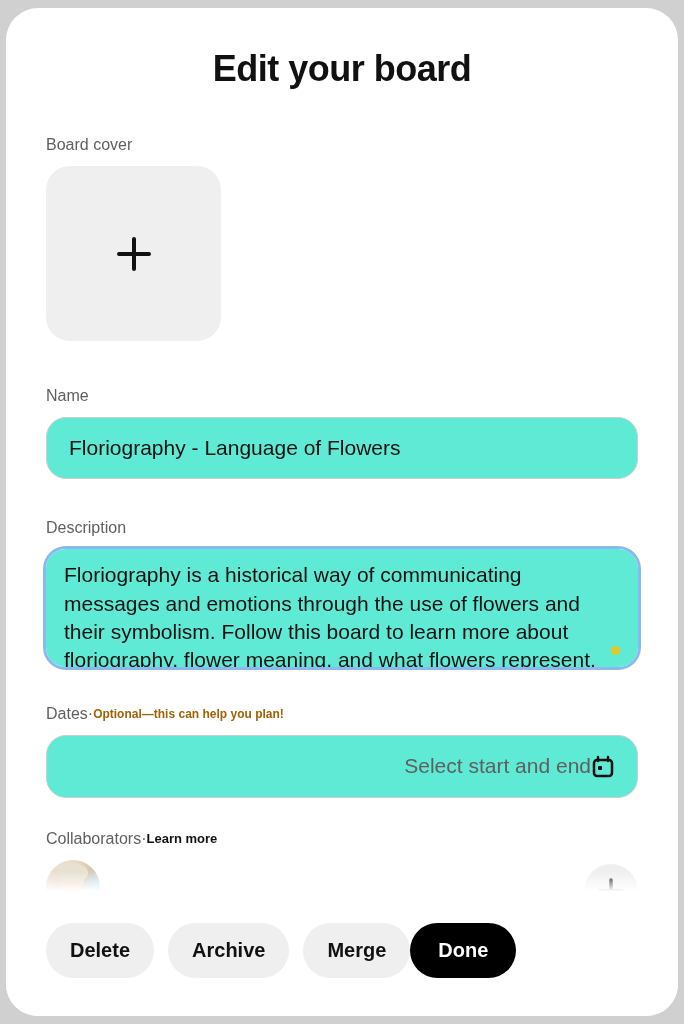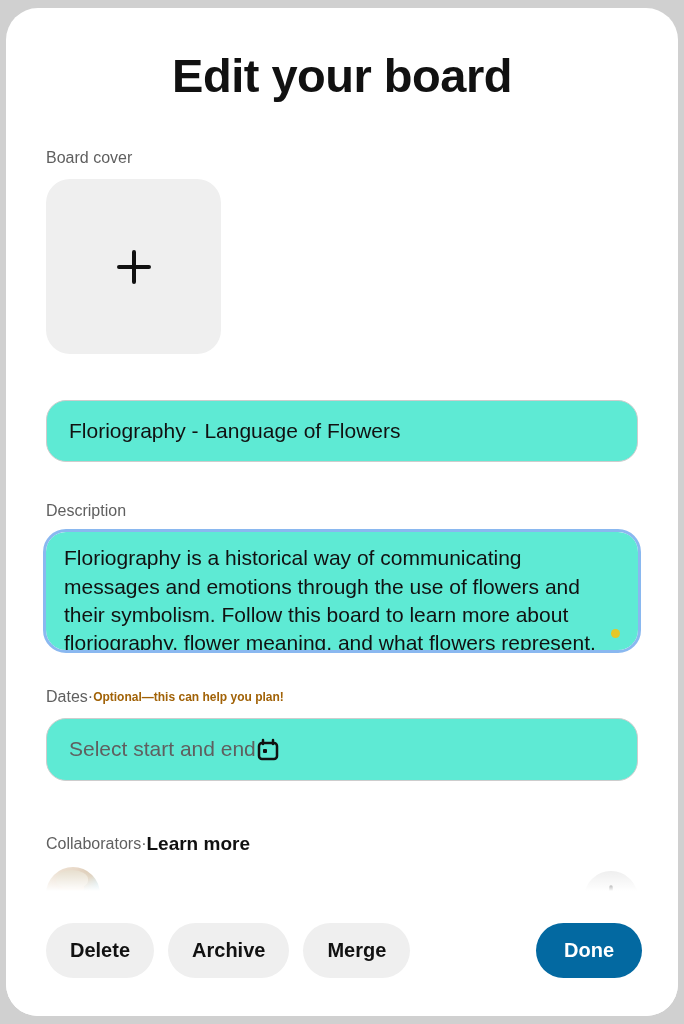--- a/index.html
+++ b/index.html
@@ -19,42 +19,42 @@
       bottom: 8px;
       background: #fff;
       border-radius: 32px;
       padding: 0;
       overflow: hidden;
     }
     .content {
       padding: 40px 40px 0 40px;
     }
     h1 {
-      font-size: 47px;
+      font-size: 36px;
       font-weight: 700;
       text-align: center;
       color: #111;
       margin-bottom: 46px;
       letter-spacing: -0.5px;
     }
     .label {
       font-size: 16px;
       color: #5f5f5f;
       margin-bottom: 12px;
       font-weight: 400;
     }
     .label-row {
       display: flex;
       align-items: center;
       margin-bottom: 12px;
     }
     .label-row .label { margin-bottom: 0; }
     .label-dot { color: #5f5f5f; font-size: 16px; }
     .label-sub { font-size: 12px; color: #a16207; font-weight: 700; }
-    .label-learn { font-size: 19px; color: #111; font-weight: 700; }
+    .label-learn { font-size: 13px; color: #111; font-weight: 700; }
     .cover-add {
       width: 175px;
       height: 175px;
       background: #efefef;
       border-radius: 24px;
       display: flex;
       align-items: center;
       justify-content: center;
       margin-bottom: 46px;
       cursor: pointer;
@@ -91,22 +91,22 @@
       right: 18px;
       bottom: 16px;
       width: 9px;
       height: 9px;
       background: #e5c727;
       border-radius: 50%;
     }
     .dates-field {
       display: flex;
       align-items: center;
-      justify-content: flex-start;
-      margin-bottom: 52px;
+      justify-content: flex-end;
+      margin-bottom: 32px;
       cursor: pointer;
     }
     .dates-placeholder {
       color: #5f5f5f;
       font-size: 21px;
     }
     .collaborators-row {
       display: flex;
       align-items: center;
       justify-content: space-between;
@@ -150,24 +150,24 @@
       cursor: pointer;
       position: relative;
       top: 4px;
     }
     .footer {
       position: absolute;
       bottom: 0;
       left: 0;
       right: 0;
       background: #fff;
-      padding: 32px 36px 38px 40px;
-      display: flex;
-      align-items: center;
-      justify-content: space-between;
+      padding: 32px 60px 38px 40px;
+      display: flex;
+      align-items: center;
+      justify-content: flex-start;
     }
     .footer::before {
       content: '';
       position: absolute;
       top: -20px;
       left: 0;
       right: 0;
       height: 20px;
       background: linear-gradient(to bottom, rgba(255,255,255,0), rgba(255,255,255,1));
     }
@@ -180,40 +180,41 @@
       border-radius: 28px;
       padding: 16px 24px;
       font-size: 20px;
       font-weight: 700;
       font-family: inherit;
       cursor: pointer;
       background: #efefef;
       color: #111;
     }
     .btn-primary {
-      background: #0369a1;
+      background: #000000;
       color: #fff;
       padding: 16px 28px;
     }
     svg { display: block; }
   </style>
 </head>
 <body>
 
 <div class="modal">
   <div class="content">
     <h1>Edit your board</h1>
 
     <div class="label">Board cover</div>
     <div class="cover-add">
       <svg width="36" height="36" viewBox="0 0 36 36">
         <path d="M18 3 L18 33 M3 18 L33 18" stroke="#111" stroke-width="4" stroke-linecap="round"></path>
       </svg>
     </div>
 
+    <div class="label">Name</div>
     <input class="field name-field" type="text" value="Floriography - Language of Flowers" style="">
 
     <div class="label">Description</div>
     <div class="desc-wrap">
       <textarea class="field desc-field" style="margin-bottom: 0px;">Floriography is a historical way of communicating messages and emotions through the use of flowers and their symbolism. Follow this board to learn more about floriography, flower meaning, and what flowers represent.</textarea>
       <div class="desc-dot"></div>
     </div>
 
     <div class="label-row">
       <span class="label">Dates</span>

